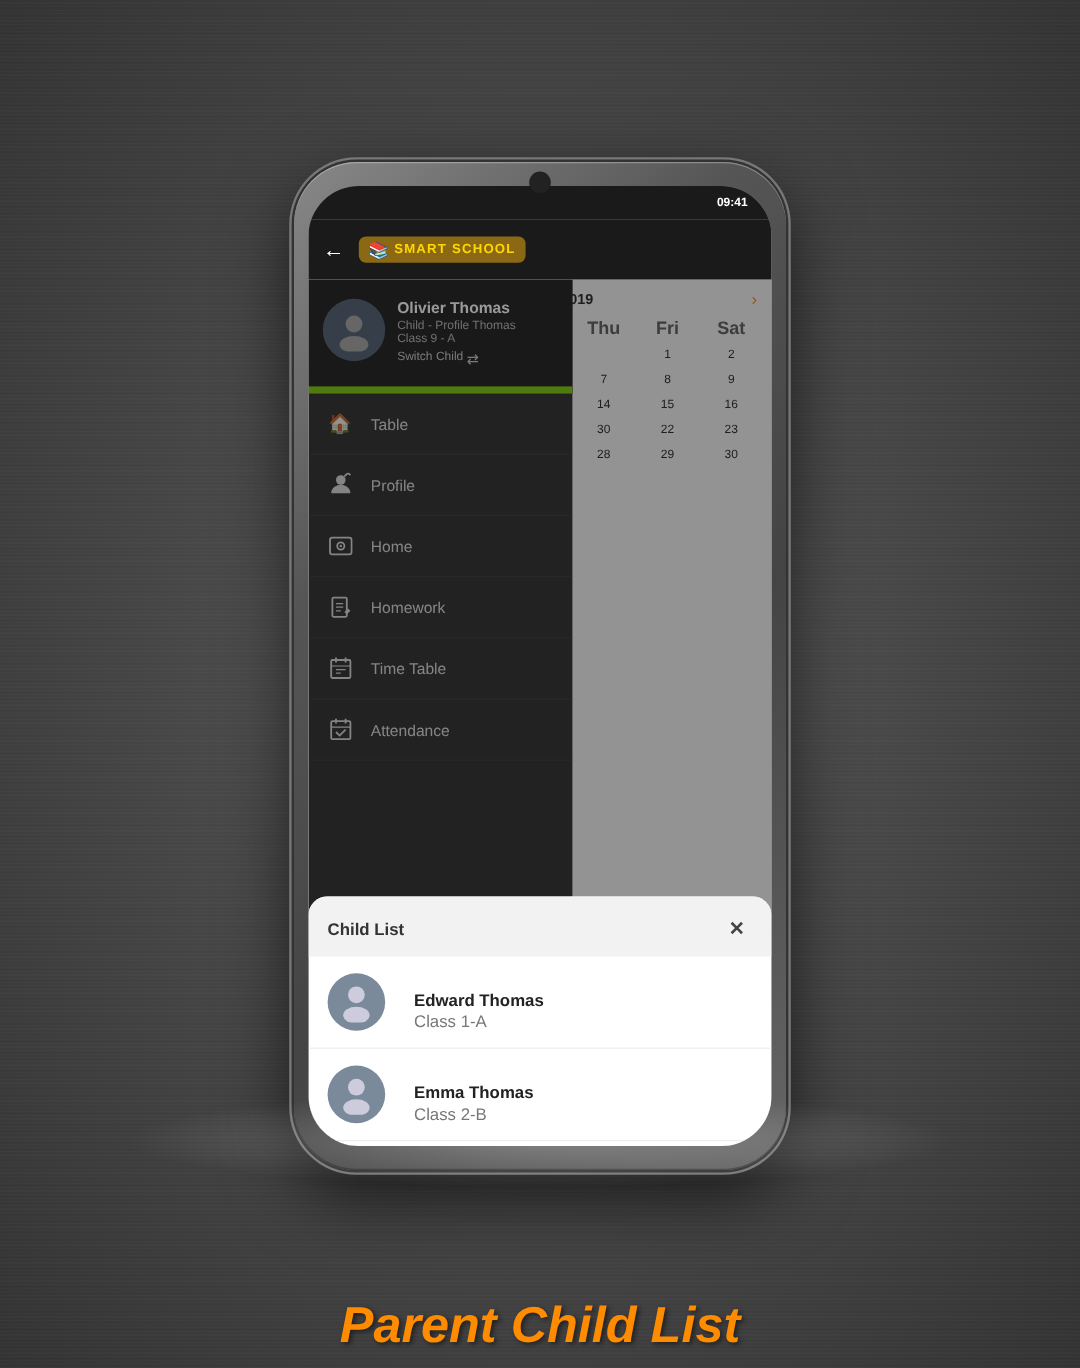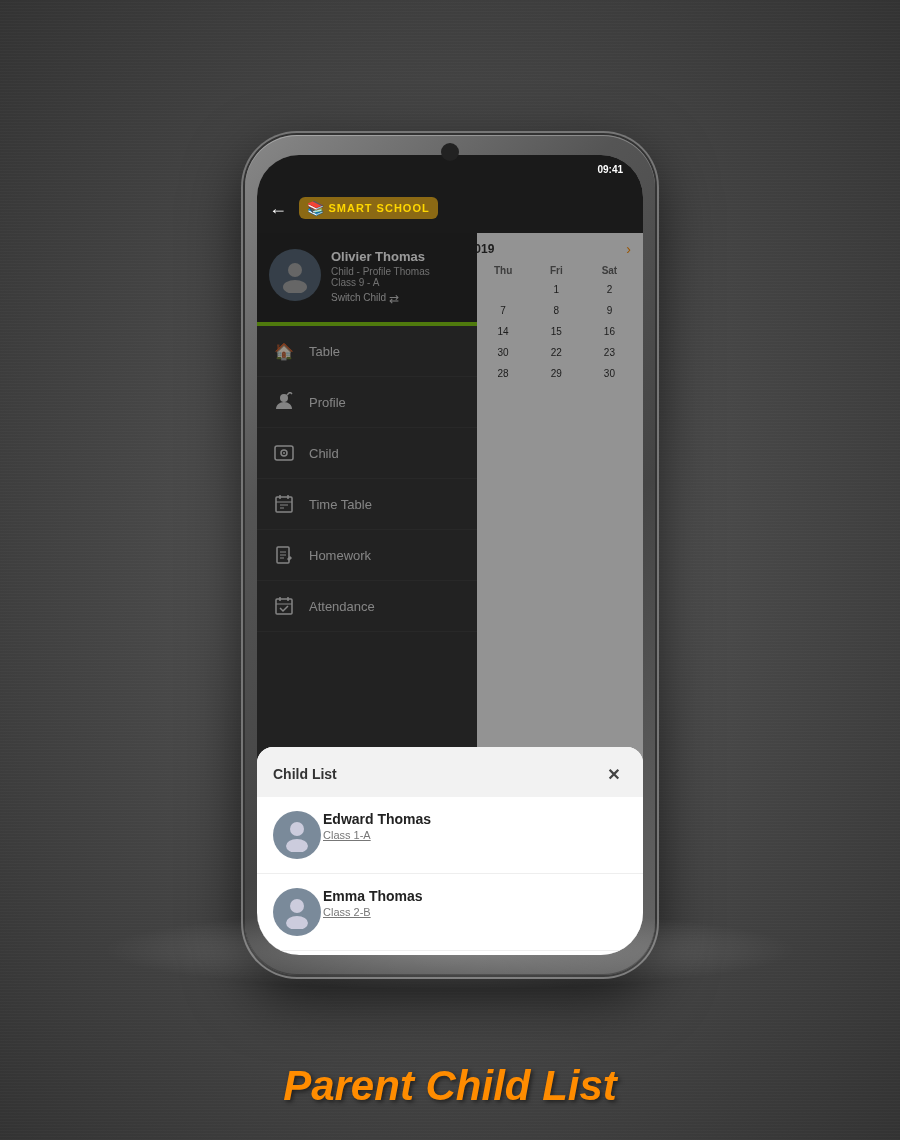--- a/index.html
+++ b/index.html
@@ -171,21 +171,21 @@
       flex-direction: column;
     }
 
     
     .drawer-profile {
       background: #2a2a2a;
       padding: 16px 12px;
       display: flex;
       align-items: flex-start;
       gap: 10px;
-      border-bottom: 4px solid #84cc16;
+      border-bottom: 6px solid #84cc16;
     }
 
     .avatar-circle {
       width: 52px;
       height: 52px;
       border-radius: 50%;
       background: #5a6a7a;
       display: flex;
       align-items: center;
       justify-content: center;
@@ -301,21 +301,21 @@
     }
 
     .calendar-grid {
       display: grid;
       grid-template-columns: repeat(7, 1fr);
       gap: 2px;
     }
 
     .cal-header-cell {
       text-align: center;
-      font-size: 10px;
+      font-size: 15px;
       color: #666;
       padding: 2px;
       font-weight: bold;
     }
 
     .cal-cell {
       text-align: center;
       font-size: 10px;
       color: #333;
       padding: 4px 2px;
@@ -371,22 +371,22 @@
       align-items: center;
       justify-content: center;
       font-size: 16px;
       color: #444;
       cursor: pointer;
       font-weight: bold;
     }
 
     .child-item {
       display: flex;
-      align-items: flex-start;
-      gap: 2px;
+      align-items: flex-end;
+      gap: 24px;
       padding: 14px 16px;
       border-bottom: 1px solid #eee;
       cursor: pointer;
     }
 
     .child-avatar {
       width: 48px;
       height: 48px;
       border-radius: 50%;
       background: #7a8a9a;
@@ -400,30 +400,29 @@
       flex: 1;
     }
 
     .child-name {
       font-size: 14px;
       font-weight: bold;
       color: #222;
     }
 
     .child-class {
-      font-size: 11px;
+      font-size: 14px;
       color: #777;
       margin-top: 2px;
-      text-decoration: underline;
     }
 
     
     .page-title-area {
       position: absolute;
-      bottom: 30px;
+      bottom: 12px;
       left: 50%;
       transform: translateX(-50%);
       text-align: center;
       white-space: nowrap;
     }
 
     .page-title-text {
       font-size: 42px;
       font-weight: 900;
       color: #FF8C00;
@@ -551,50 +550,50 @@
             <span>Profile</span>
           </div>
           <div class="nav-item">
             <span class="nav-icon">
               <svg width="20" height="20" viewBox="0 0 20 20">
                 <rect x="1" y="3" width="18" height="14" rx="2" fill="none" stroke="#ddd" stroke-width="1.5"></rect>
                 <circle cx="10" cy="10" r="3" fill="none" stroke="#ddd" stroke-width="1.5"></circle>
                 <circle cx="10" cy="10" r="1" fill="#ddd"></circle>
               </svg>
             </span>
-            <span>Child</span>
+            <span>Home</span>
+          </div>
+          <div class="nav-item">
+            <span class="nav-icon">
+              <svg width="20" height="20" viewBox="0 0 20 20">
+                <rect x="3" y="2" width="12" height="16" rx="1" fill="none" stroke="#ddd" stroke-width="1.5"></rect>
+                <line x1="6" y1="7" x2="12" y2="7" stroke="#ddd" stroke-width="1"></line>
+                <line x1="6" y1="10" x2="12" y2="10" stroke="#ddd" stroke-width="1"></line>
+                <line x1="6" y1="13" x2="10" y2="13" stroke="#ddd" stroke-width="1"></line>
+                <path d="M13 14 L16 11 L18 13 L15 16 Z" fill="#ddd"></path>
+              </svg>
+            </span>
+            <span>Homework</span>
           </div>
           <div class="nav-item">
             <span class="nav-icon">
               <svg width="20" height="20" viewBox="0 0 20 20">
                 <rect x="2" y="3" width="16" height="15" rx="1" fill="none" stroke="#ddd" stroke-width="1.5"></rect>
                 <line x1="6" y1="1" x2="6" y2="5" stroke="#ddd" stroke-width="1.5"></line>
                 <line x1="14" y1="1" x2="14" y2="5" stroke="#ddd" stroke-width="1.5"></line>
                 <line x1="2" y1="8" x2="18" y2="8" stroke="#ddd" stroke-width="1"></line>
                 <line x1="6" y1="11" x2="14" y2="11" stroke="#ddd" stroke-width="1"></line>
                 <line x1="6" y1="14" x2="10" y2="14" stroke="#ddd" stroke-width="1"></line>
               </svg>
             </span>
             <span>Time Table</span>
           </div>
           <div class="nav-item">
             <span class="nav-icon">
               <svg width="20" height="20" viewBox="0 0 20 20">
-                <rect x="3" y="2" width="12" height="16" rx="1" fill="none" stroke="#ddd" stroke-width="1.5"></rect>
-                <line x1="6" y1="7" x2="12" y2="7" stroke="#ddd" stroke-width="1"></line>
-                <line x1="6" y1="10" x2="12" y2="10" stroke="#ddd" stroke-width="1"></line>
-                <line x1="6" y1="13" x2="10" y2="13" stroke="#ddd" stroke-width="1"></line>
-                <path d="M13 14 L16 11 L18 13 L15 16 Z" fill="#ddd"></path>
-              </svg>
-            </span>
-            <span>Homework</span>
-          </div>
-          <div class="nav-item">
-            <span class="nav-icon">
-              <svg width="20" height="20" viewBox="0 0 20 20">
                 <rect x="2" y="3" width="16" height="15" rx="1" fill="none" stroke="#ddd" stroke-width="1.5"></rect>
                 <line x1="6" y1="1" x2="6" y2="5" stroke="#ddd" stroke-width="1.5"></line>
                 <line x1="14" y1="1" x2="14" y2="5" stroke="#ddd" stroke-width="1.5"></line>
                 <line x1="2" y1="8" x2="18" y2="8" stroke="#ddd" stroke-width="1"></line>
                 <polyline points="6,12 9,15 14,10" fill="none" stroke="#ddd" stroke-width="1.5"></polyline>
               </svg>
             </span>
             <span>Attendance</span>
           </div>
         </div>

